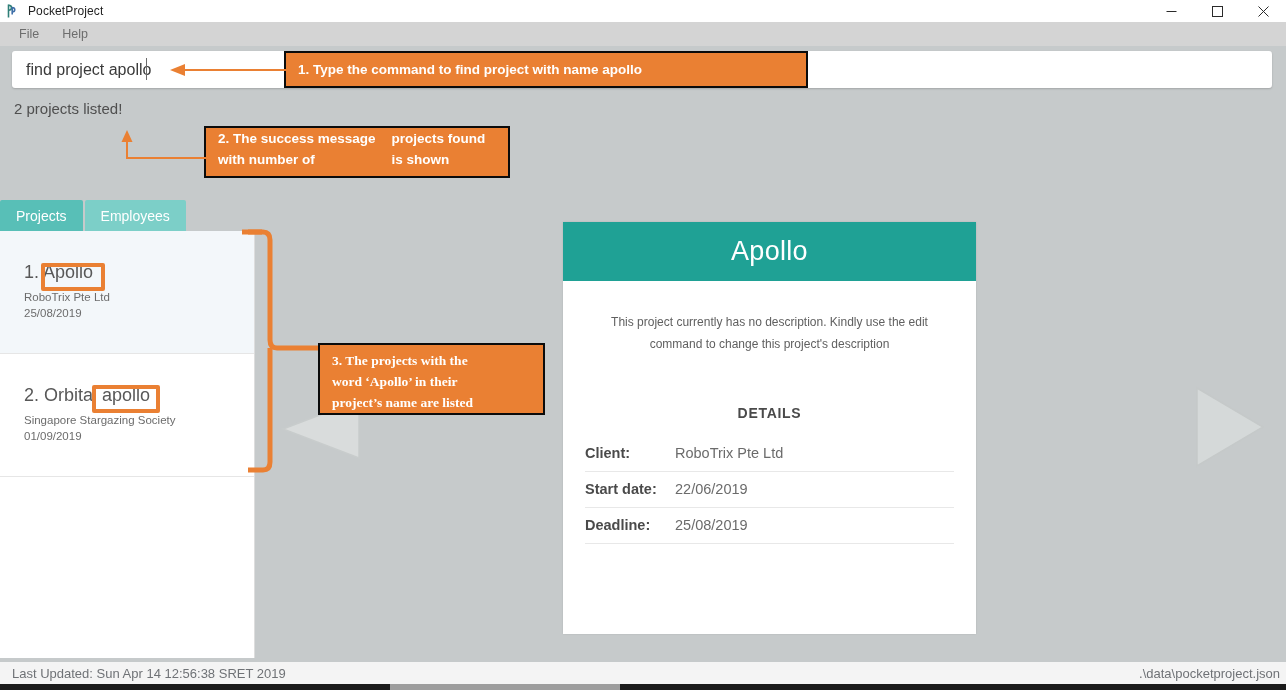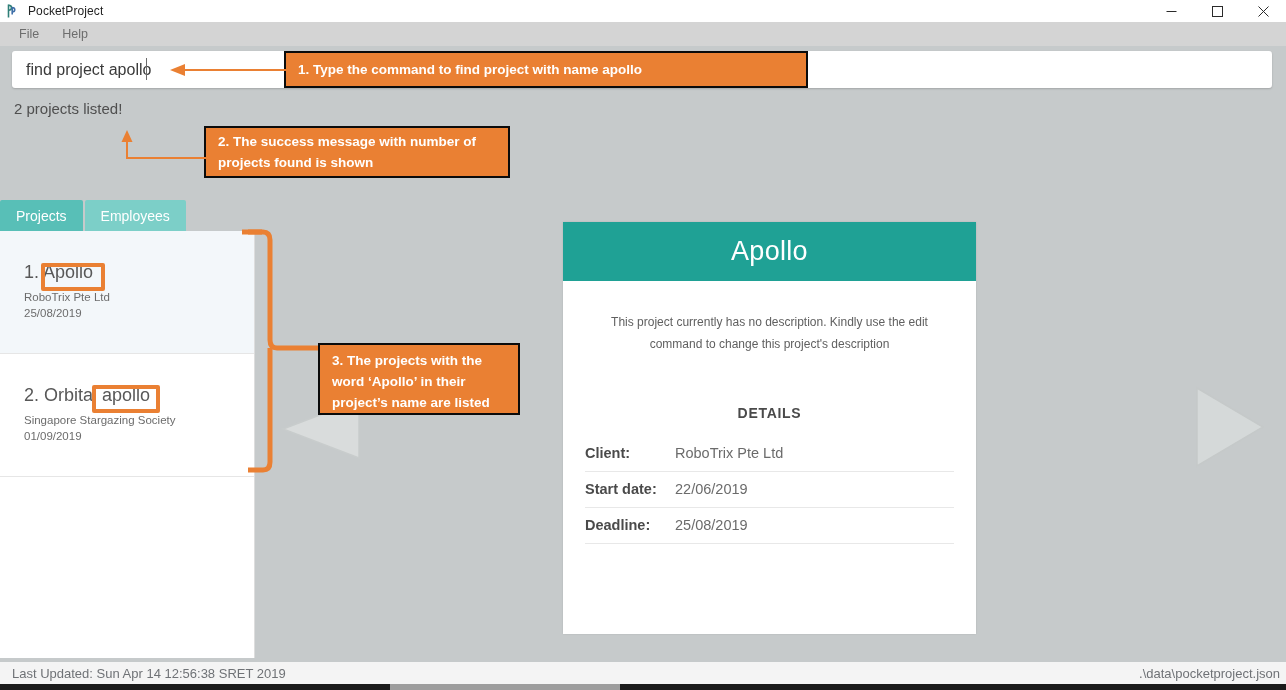--- a/index.html
+++ b/index.html
@@ -192,23 +192,23 @@
     background: #ea8033;
     border: 2px solid #0b0b0b;
     color: #ffffff;
     font-size: 13.5px; font-weight: bold;
     line-height: 21px;
     padding: 5px 12px 6px 12px;
   }
   #anno1 { left: 284px; top: 51px;  width: 524px; height: 37px;
            display: flex; align-items: center; }
   #anno2 { left: 204px; top: 126px; width: 306px; height: 52px;
-           display: flex; flex-direction: column; justify-content: center; }
-  #anno3 { left: 318px; top: 343px; width: 202px; height: 72px;
-           display: flex; flex-direction: column; justify-content: flex-start; }
+           display: flex; justify-content: center; align-items: flex-end; }
+  #anno3 { left: 318px; top: 343px; width: 227px; height: 72px;
+           display: flex; flex-direction: column; justify-content: flex-start; font-family: Liberation Serif, serif; }
 
   .anno-line { position: absolute; }
   .anno-line svg { display: block; overflow: visible; }
 
   
   .hl-box {
     position: absolute;
     border: 4px solid #ea8033;
     border-radius: 2px;
     pointer-events: none;

